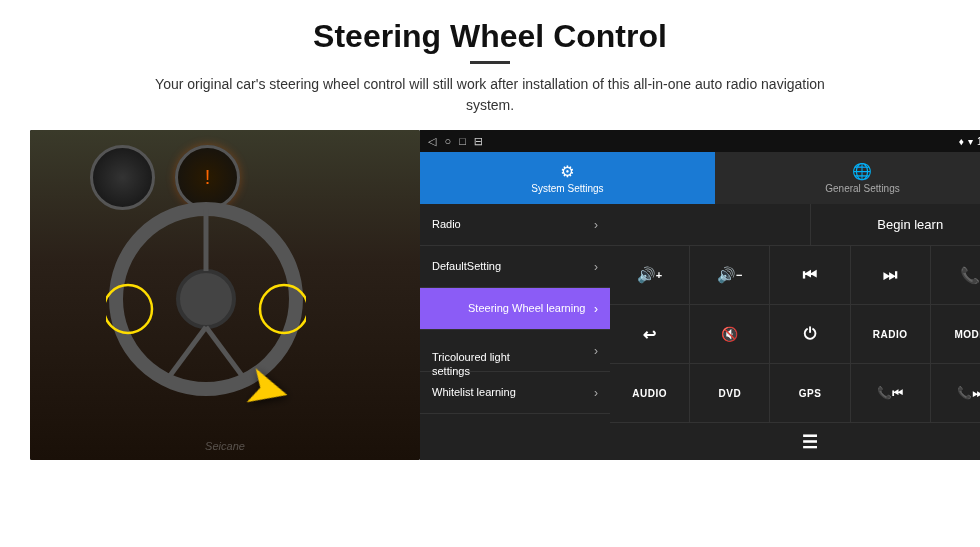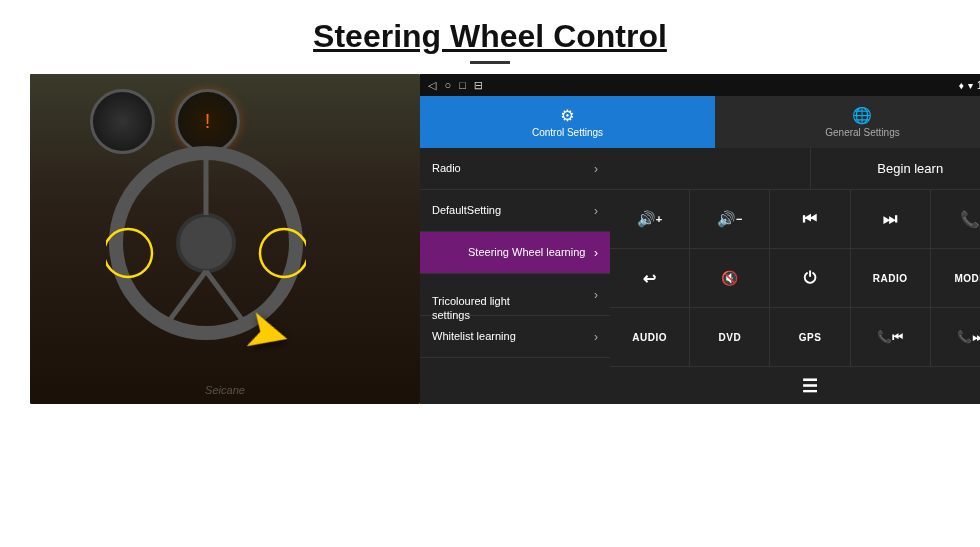--- a/index.html
+++ b/index.html
@@ -19,21 +19,20 @@
       align-items: center;
       padding: 18px 30px 10px;
     }
 
     .title {
       font-size: 32px;
       font-weight: 900;
       color: #111;
       margin-bottom: 6px;
       text-align: center;
-      text-decoration: underline;
     }
 
     .title-divider {
       width: 40px;
       height: 3px;
       background: #333;
       margin: 0 auto 10px;
     }
 
     .subtitle {
@@ -167,21 +166,21 @@
       justify-content: space-between;
       padding: 0 12px;
       height: 42px;
       border-bottom: 1px solid #333;
       color: #fff;
       font-size: 12px;
       cursor: pointer;
     }
 
     .menu-item-active {
-      background: #701a75;
+      background: #8b5cf6;
       padding-left: 48px;
     }
 
     .menu-item-text {
       font-size: 11px;
       line-height: 1.2;
     }
 
     .chevron {
       color: #aaa;
@@ -253,20 +252,21 @@
       font-weight: bold;
       letter-spacing: 0.5px;
     }
   </style>
 </head>
 <body>
 
 <div class="page-container">
   <h1 class="title">Steering Wheel Control</h1>
   <div class="title-divider"></div>
+  <p class="subtitle">Your original car's steering wheel control will still work after installation of this all-in-one auto radio navigation system.</p>
 
   <div class="content-row">
 
     <div class="car-image">
       <div class="steering-wheel-bg">
 
         <div style="position:absolute;top:0;left:0;right:0;height:100%;background:linear-gradient(to bottom, #3a3a2a 0%, #2a2018 40%, #1a1008 100%);"></div>
 
         <div style="position:absolute;top:15px;left:60px;display:flex;gap:20px;">
           <div style="width:65px;height:65px;border-radius:50%;background:radial-gradient(circle,#333,#111);border:3px solid #555;"></div>
@@ -308,21 +308,21 @@
         <div class="status-right">
           <span>♦</span>
           <span>▾</span>
           <span>13:13</span>
         </div>
       </div>
 
       <div class="tab-bar">
         <div class="tab-active">
           <span class="tab-icon">⚙</span>
-          <span>Control Settings</span>
+          <span>System Settings</span>
         </div>
         <div class="tab-inactive">
           <span class="tab-icon">🌐</span>
           <span>General Settings</span>
         </div>
       </div>
 
       <div class="main-area">
 
         <div class="menu-panel">

